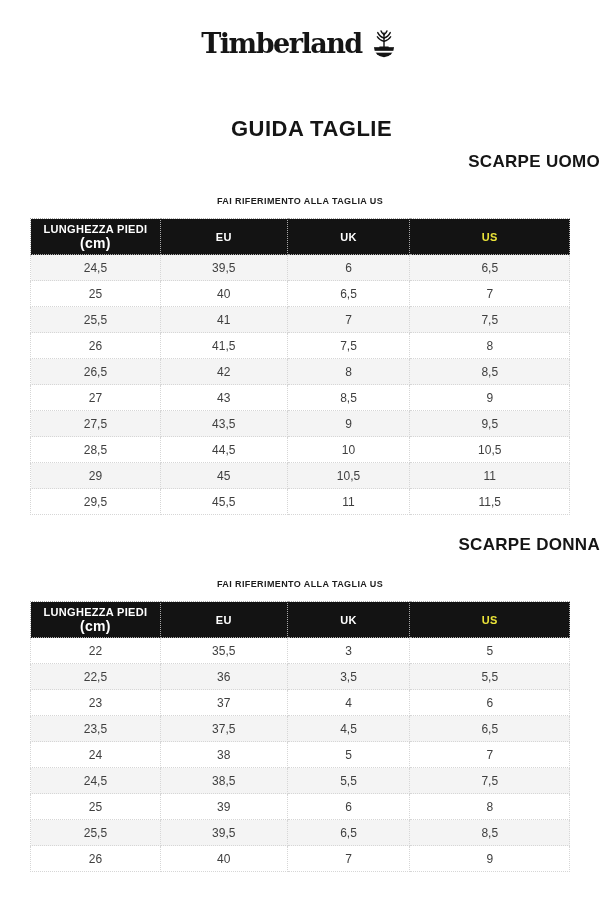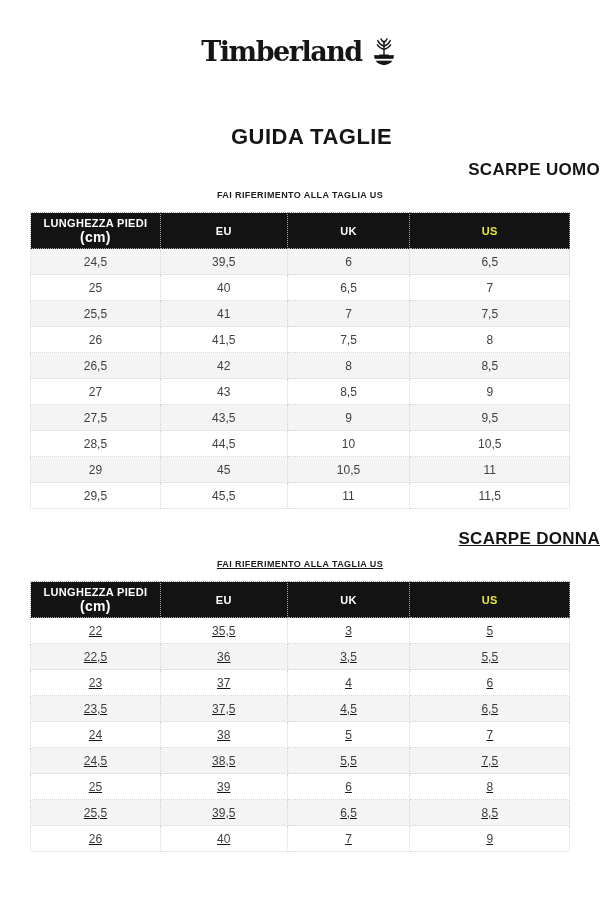--- a/index.html
+++ b/index.html
@@ -5,31 +5,31 @@
   :root{
     --header-bg:#131313;
     --us-accent:#EAE339;
     --row-shade:#f4f4f4;
     --cell-text:#3f3f3f;
   }
   *{margin:0;padding:0;box-sizing:border-box;}
   html,body{width:600px;height:900px;background:#ffffff;overflow:hidden;
     font-family:"Liberation Sans", sans-serif;color:#151515;}
   .logo-wrap{display:flex;justify-content:center;align-items:center;
-    padding-top:36px;gap:7px;}
+    padding-top:28px;gap:7px;}
   .logo-text{font-family:"DejaVu Serif", serif;font-weight:bold;
     font-size:27px;letter-spacing:-1.5px;color:#151515;line-height:1;}
   .tree-svg{display:block;}
   .main-title{text-align:center;margin-top:58px;font-size:22px;
     font-weight:bold;letter-spacing:.5px;padding-left:23px;}
   .size-section .section-title{text-align:right;margin-top:10px;
     font-size:17px;font-weight:bold;letter-spacing:.3px;}
-  .size-section .section-note{text-align:center;margin-top:10px;
+  .size-section .section-note{text-align:center;margin-top:24px;
     font-size:9px;font-weight:bold;letter-spacing:.4px;color:#1c1c1c;}
-  .size-section + .size-section{margin-top:20px;text-decoration:underline;}
+  .size-section + .size-section{margin-top:20px;}
   table.size-table{width:540px;margin:12px auto 0;border-collapse:collapse;
     table-layout:fixed;}
   col.c1{width:24.1%;} col.c2{width:23.5%;} col.c3{width:22.8%;} col.c4{width:29.6%;}
   table.size-table th{background:var(--header-bg);color:#ffffff;
     font-size:11px;font-weight:bold;letter-spacing:.3px;height:36px;
     text-align:center;vertical-align:middle;border:1px dotted #a9a9a9;}
   table.size-table th.us-col{color:var(--us-accent);}
   table.size-table th .th-line2{font-size:14px;font-weight:bold;}
   table.size-table td{height:26px;text-align:center;vertical-align:middle;
     font-size:12px;color:var(--cell-text);border:1px dotted #d6d6d6;

